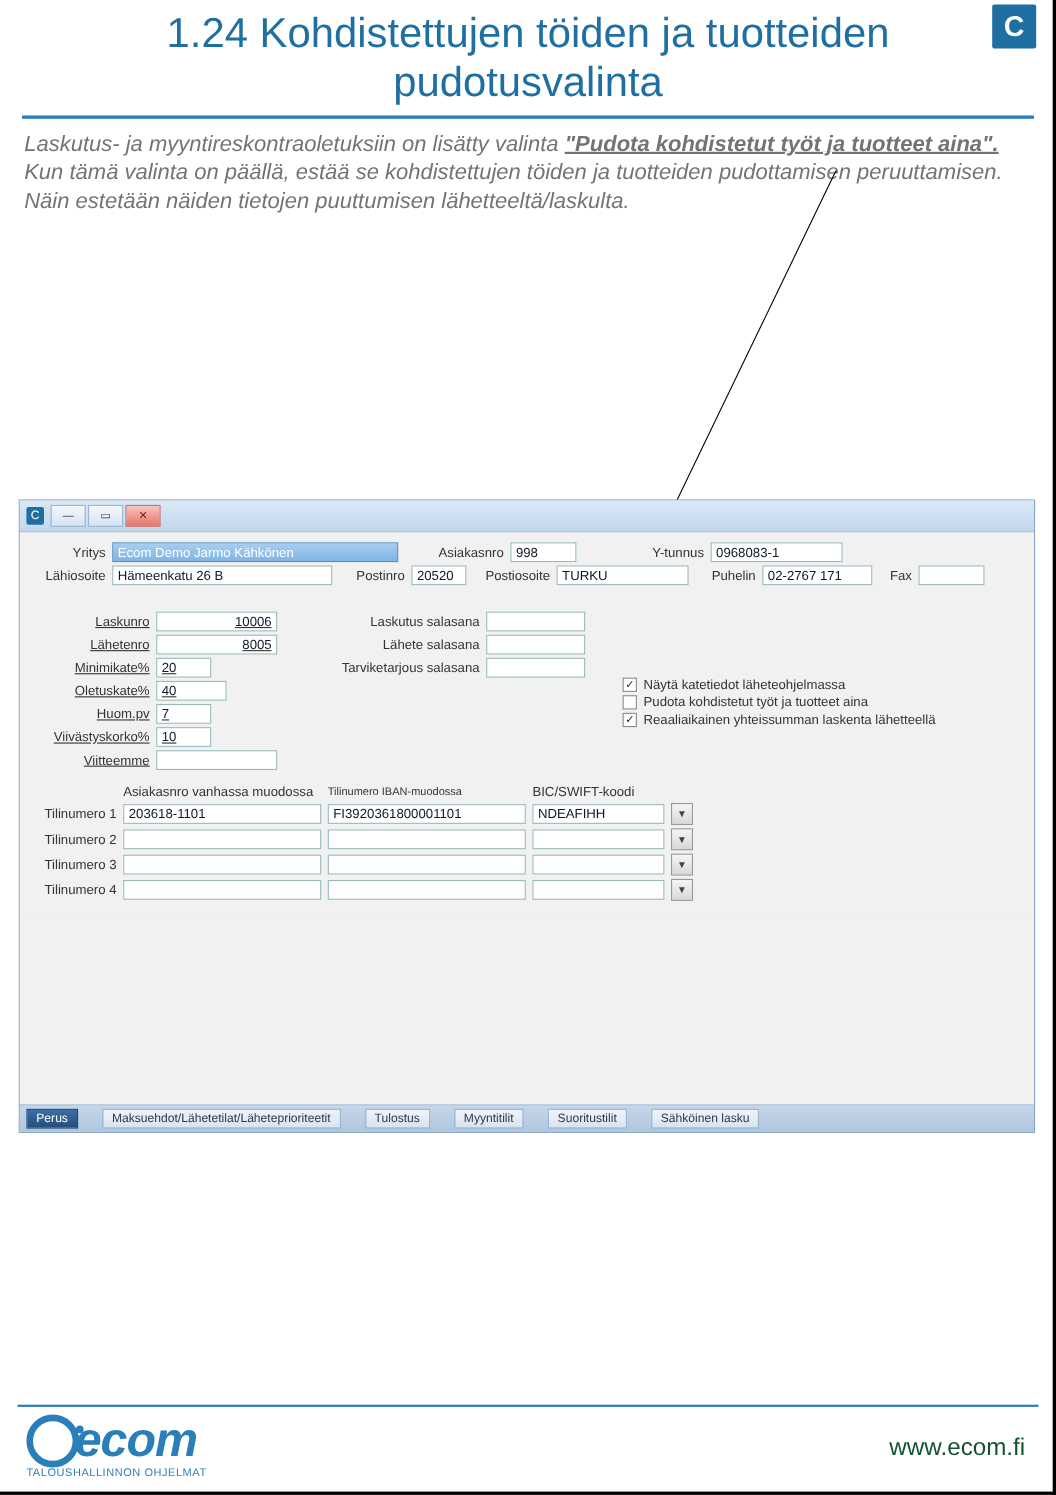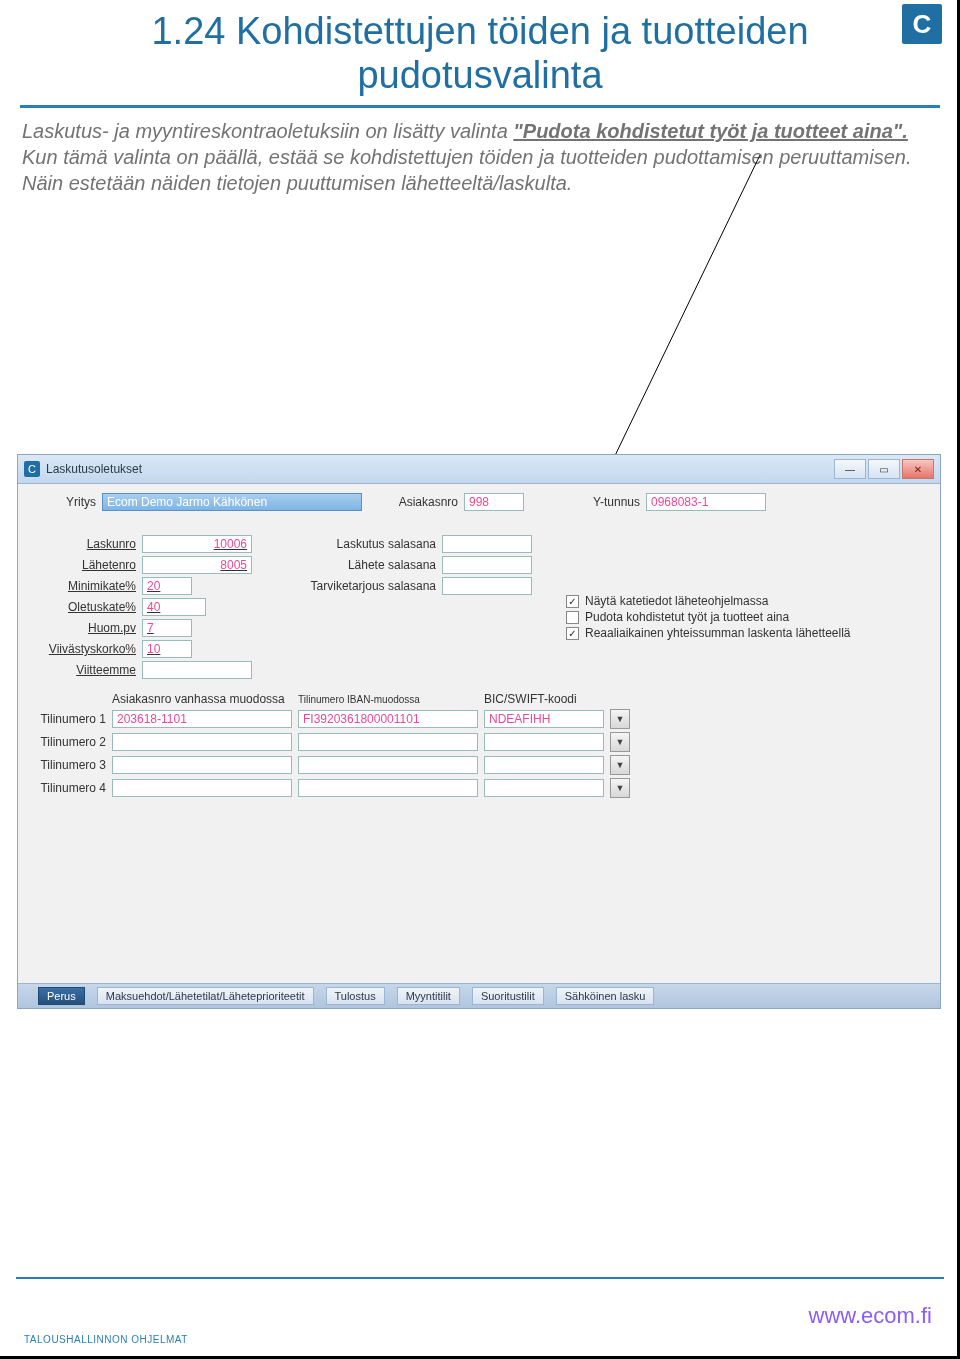--- a/index.html
+++ b/index.html
@@ -124,21 +124,21 @@
     text-align: right;
     color: #333;
     font-size: 12px;
   }
   .tf {
     height: 18px;
     border: 1px solid #9bb;
     background: #fff;
     padding: 0 4px;
     font-size: 12px;
-    color: #ec4899;
+    color: #0f172a;
     box-sizing: border-box;
   }
   .tf.sel {
     background: linear-gradient(#a8cef0,#7fb5e4);
     color: #fff;
     border-color: #5a8fc5;
   }
   .section-label {
     background: #e2e2e2;
     border-top: 1px solid #c8c8c8;
@@ -168,23 +168,23 @@
     border: 1px solid #999;
     background: linear-gradient(#f5f5f5,#d8d8d8);
     display: flex; align-items: center; justify-content: center;
     font-size: 9px; color: #444;
   }
 
   
   .tabs-bar {
     display: flex;
     align-items: center;
-    gap: 12px;
+    gap: 22px;
     background: linear-gradient(#c7d7ea,#b0c5de);
-    padding: 3px 20px;
+    padding: 3px 6px;
     border-top: 1px solid #9bb6d2;
     font-size: 11px;
   }
   .tab {
     background: linear-gradient(#f0f4f9,#d8e3f0);
     border: 1px solid #9bb6d2;
     padding: 2px 8px;
     color: #2a3a4a;
   }
   .tab.active {
@@ -236,21 +236,21 @@
   .logo-sub {
     font-size: 10px;
     color: #2b7fb8;
     letter-spacing: 0.5px;
   }
   .footer-url {
     position: absolute;
     right: 28px;
     bottom: 30px;
     font-size: 22px;
-    color: #8b5cf6;
+    color: #14532d;
   }
 </style>
 </head>
 <body>
 
 <div class="c-badge">C</div>
 
 <div class="slide-title">
   <span>1.24 Kohdistettujen töiden ja tuotteiden</span><br>
   <span>pudotusvalinta</span>
@@ -265,37 +265,48 @@
 
 <svg class="arrow-svg" viewBox="0 0 220 430">
   <line x1="210" y1="0" x2="5" y2="425" stroke="#000" stroke-width="1"></line>
   <polygon points="5,425 14,412 6,415 12,406" fill="#000"></polygon>
 </svg>
 
 <div class="win-wrap">
 
   <div class="win-titlebar">
     <div class="win-title-icon">C</div>
-    <div class="win-title-text">Laskutusoletukset</div>
     <div class="win-btns">
       <div class="win-btn">—</div>
       <div class="win-btn">▭</div>
       <div class="win-btn close">✕</div>
     </div>
   </div>
 
   <div class="form-area">
 
     <div class="row">
       <div class="lbl" style="width:70px">Yritys</div>
       <input class="tf sel" style="width: 260px;" value="Ecom Demo Jarmo Kähkönen">
       <div class="lbl" style="width:90px">Asiakasnro</div>
       <input class="tf" style="width: 60px;" value="998">
       <div class="lbl" style="width:110px">Y-tunnus</div>
       <input class="tf" style="width: 120px;" value="0968083-1">
+    </div>
+    <div class="row">
+      <div class="lbl" style="width:70px">Lähiosoite</div>
+      <input class="tf" style="width: 200px;" value="Hämeenkatu 26 B">
+      <div class="lbl" style="width:60px">Postinro</div>
+      <input class="tf" style="width: 50px;" value="20520">
+      <div class="lbl" style="width:70px">Postiosoite</div>
+      <input class="tf" style="width: 120px;" value="TURKU">
+      <div class="lbl" style="width:55px">Puhelin</div>
+      <input class="tf" style="width: 100px;" value="02-2767 171">
+      <div class="lbl" style="width:30px">Fax</div>
+      <input class="tf" style="width: 60px;" value="">
     </div>
   </div>
 
 
   <div class="form-area">
 
     <div style="display:flex; gap:20px;">
 
       <div style="flex:0 0 240px;text-decoration:underline;">
         <div class="row">
@@ -408,18 +419,22 @@
       <div class="tab">Tulostus</div>
       <div class="tab">Myyntitilit</div>
       <div class="tab">Suoritustilit</div>
       <div class="tab">Sähköinen lasku</div>
     </div>
 
 </div>
 
 <div class="footer-rule"></div>
 <div class="footer-logo">
+  <div class="logo-word">
+    <span class="logo-ring"></span>
+    <span>ecom</span>
+  </div>
   <div class="logo-sub">TALOUSHALLINNON OHJELMAT</div>
 </div>
 <div class="footer-url">www.ecom.fi</div>
 
 <div class="page-border-right"></div>
 <div class="page-border-bottom"></div>
 
 </body></html>

